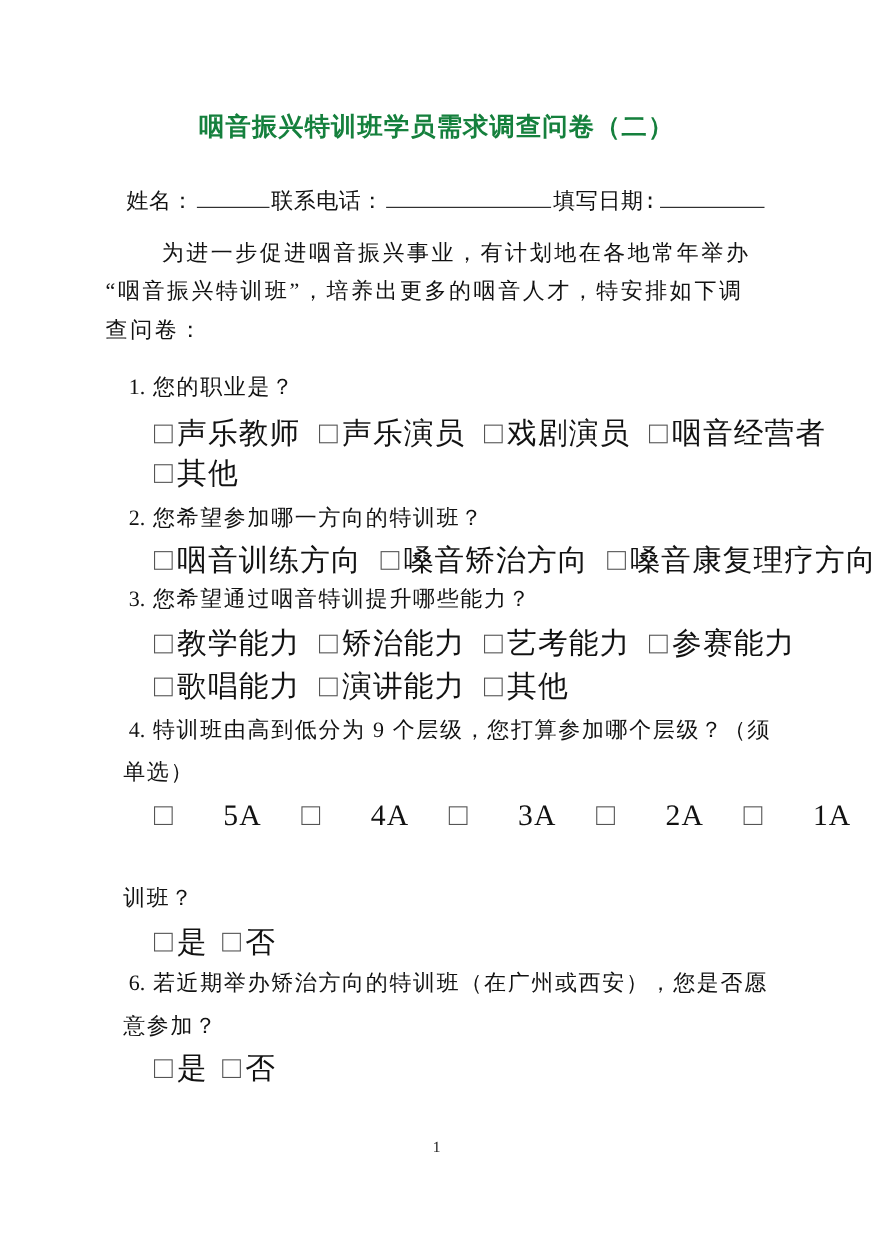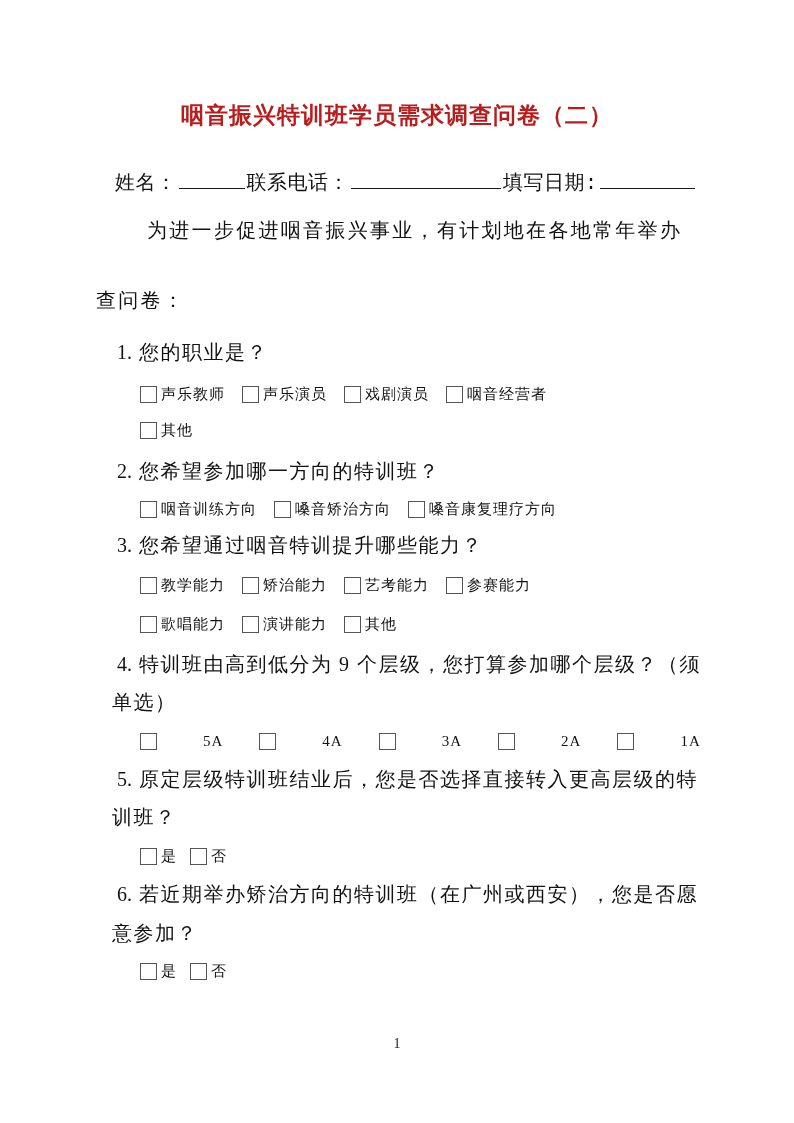--- a/index.html
+++ b/index.html
@@ -24,21 +24,21 @@
   }
   .doc-title {
     position: absolute;
     top: 100px;
     left: 0;
     width: 100%;
     text-align: center;
     font-size: 23px;
     font-weight: 700;
     letter-spacing: 1px;
-    color: #b91c1c;
+    color: #15803d;
   }
   .name-row {
     left: 115px;
     top: 166px;
     letter-spacing: 0.5px;
     font-family: Liberation Mono, monospace;
   }
   .blank {
     display: inline-block;
     border-bottom: 1.5px solid #1a1a1a;
@@ -70,21 +70,21 @@
   .cb {
     display: inline-block;
     width: 15px;
     height: 15px;
     border: 1.6px solid #555555;
     background: #ffffff;
     margin-right: 4px;
     flex: 0 0 auto;
   }
   .opt-label {
-    font-size: 15px;
+    font-size: 27px;
     letter-spacing: 1px;
   }
   .page-number {
     position: absolute;
     top: 1036px;
     left: 0;
     width: 100%;
     text-align: center;
     font-size: 14px;
     color: #1a1a1a;
@@ -95,20 +95,21 @@
 
 <div class="page">
 
   <div class="doc-title">咽音振兴特训班学员需求调查问卷（二）</div>
 
   <div class="line name-row">
     <span>姓名：</span><span class="blank blank-name"></span><span>联系电话：</span><span class="blank blank-phone"></span><span>填写日期:</span><span class="blank blank-date"></span>
   </div>
 
   <div class="line intro-line" style="left:147px; top:216px;">为进一步促进咽音振兴事业，有计划地在各地常年举办</div>
+  <div class="line intro-line" style="left:96px; top:251px;">“咽音振兴特训班”，培养出更多的咽音人才，特安排如下调</div>
   <div class="line intro-line" style="left:96px; top:286px;">查问卷：</div>
 
   <div class="line q-line" style="left:117px; top:338px;">
     <span class="qnum">1.</span><span>您的职业是？</span>
   </div>
   <div class="line opts" style="left:140px; top:380px;">
     <span class="opt">
         <span class="cb"></span>
         <span class="opt-label">声乐教师</span>
       </span>
@@ -206,23 +207,20 @@
     <span class="opt">
         <span class="cb"></span>
         <span class="opt-label">2A</span>
       </span>
     <span class="opt">
         <span class="cb"></span>
         <span class="opt-label">1A</span>
       </span>
   </div>
 
-  <div class="line q-line" style="left:117px; top:765px;">
-    <span class="qnum">5.</span><span>原定层级特训班结业后，您是否选择直接转入更高层级的特</span>
-  </div>
   <div class="line q-line" style="left:112px; top:803px;">训班？</div>
   <div class="line opts opts-yn" style="left:140px; top:842px;">
     <span class="opt">
         <span class="cb"></span>
         <span class="opt-label">是</span>
       </span>
     <span class="opt">
         <span class="cb"></span>
         <span class="opt-label">否</span>
       </span>

